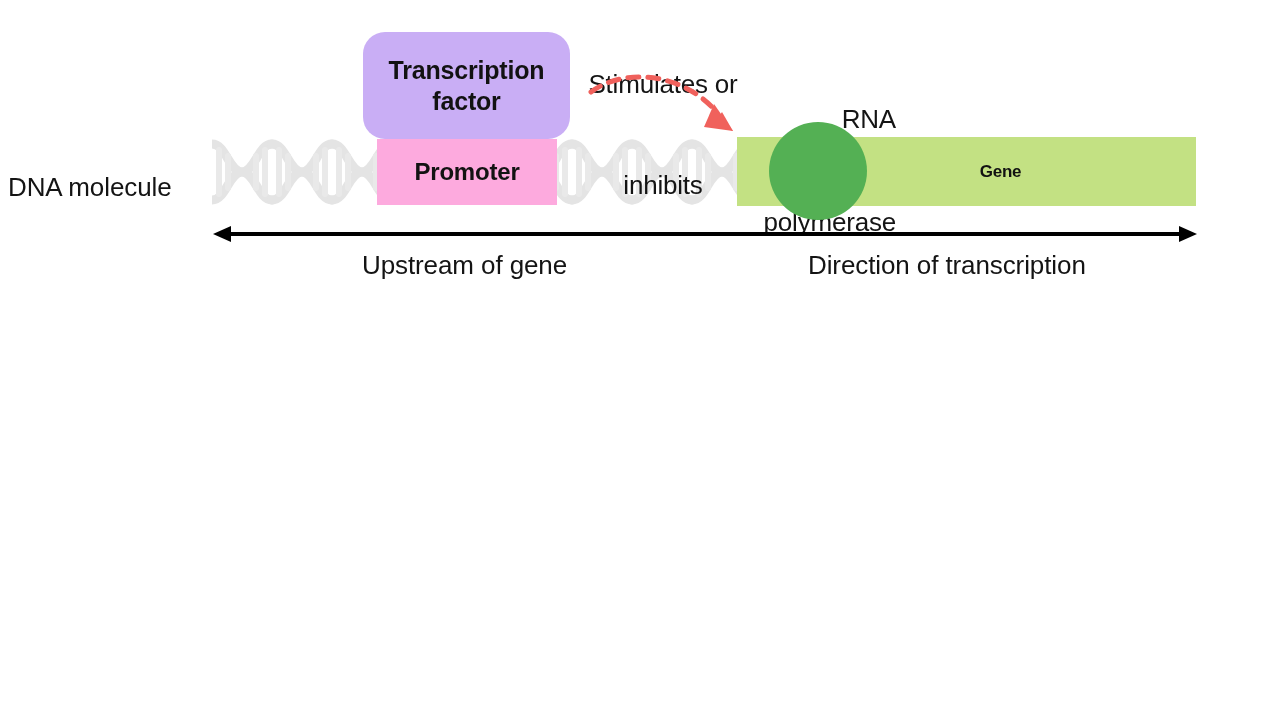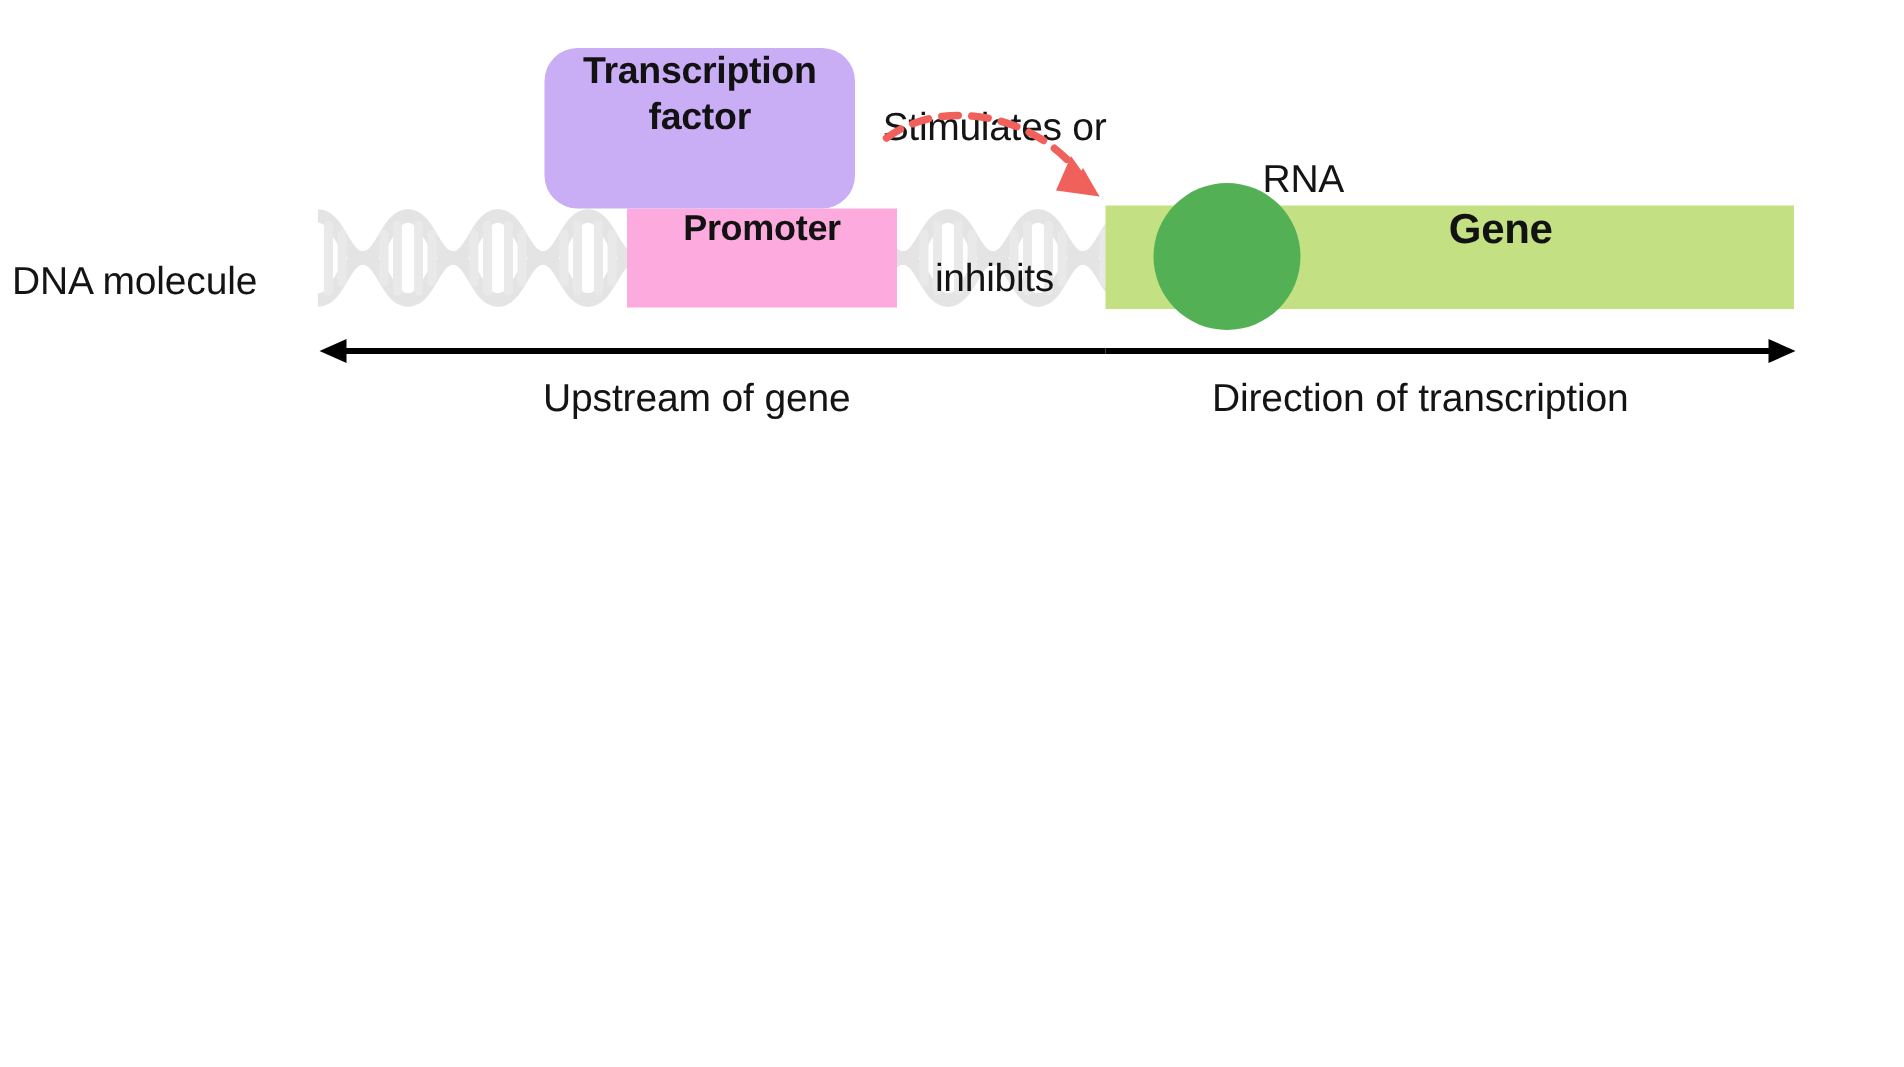--- a/index.html
+++ b/index.html
@@ -29,21 +29,21 @@
     top: 138px;
     width: 984px;
     height: 68px;
   }
   .dna-strip svg { display: block; }
 
   
   .block {
     position: absolute;
     display: flex;
-    align-items: flex-start;
+    align-items: center;
     justify-content: center;
     text-align: center;
     box-sizing: border-box;
   }
 
   .tf-box {
     left: 363px;
     top: 32px;
     width: 207px;
     height: 107px;
@@ -61,30 +61,29 @@
     left: 377px;
     top: 139px;
     width: 180px;
     height: 66px;
     background: #fdaade;
     font-size: 24px;
     font-weight: bold;
     color: #121212;
     letter-spacing: -0.2px;
     z-index: 5;
-    margin-left: 41px;
   }
 
   .gene-box {
     left: 737px;
     top: 137px;
     width: 459px;
     height: 69px;
     background: #c3e183;
-    font-size: 28px;
+    font-size: 17px;
     font-weight: bold;
     color: #121212;
     letter-spacing: -0.2px;
     z-index: 5;
   }
   .gene-label {
     position: absolute;
     left: 0;
     right: 0;
     text-align: center;
@@ -224,20 +223,21 @@
 
   <div class="polymerase"></div>
 
   <div class="label stimulates-label">
     <div>Stimulates or</div>
     <div>inhibits</div>
   </div>
 
   <div class="label rnapol-label">
     <div>RNA</div>
+    <div>polymerase</div>
   </div>
 
   <svg class="curve-svg" viewBox="0 0 1269 711" xmlns="http://www.w3.org/2000/svg">
     <path d="M 591,92 C 623,68 679,72 714,109" fill="none" stroke="#f0615c" stroke-width="5" stroke-linecap="round" stroke-dasharray="11 9"></path>
     <path d="M 714,104 L 733,131 L 704,127 Z" fill="#f0615c"></path>
     <path d="M 722,112 L 733,131 L 714,124 Z" fill="#f0615c"></path>
   </svg>
 
   <svg class="axis-svg" viewBox="0 0 1269 711" xmlns="http://www.w3.org/2000/svg">
 

